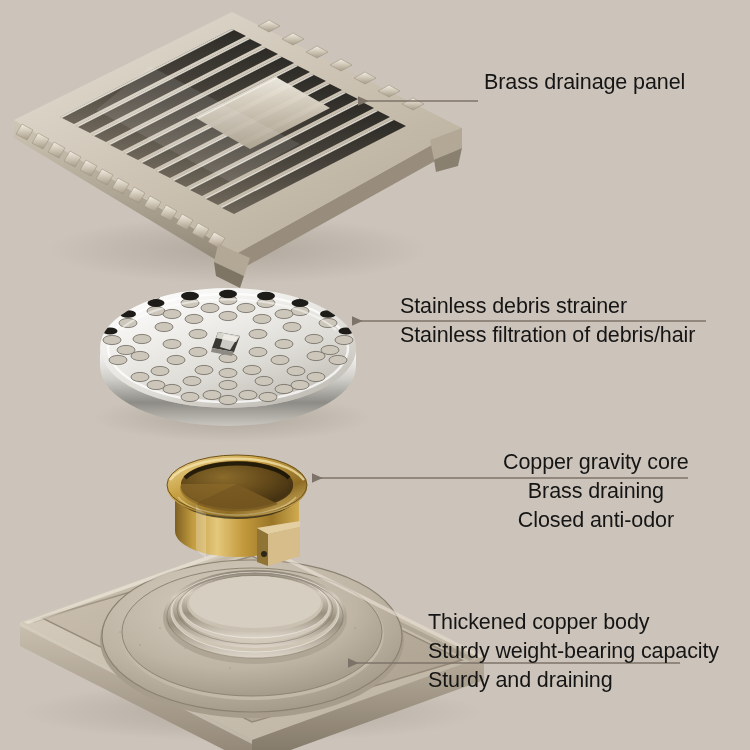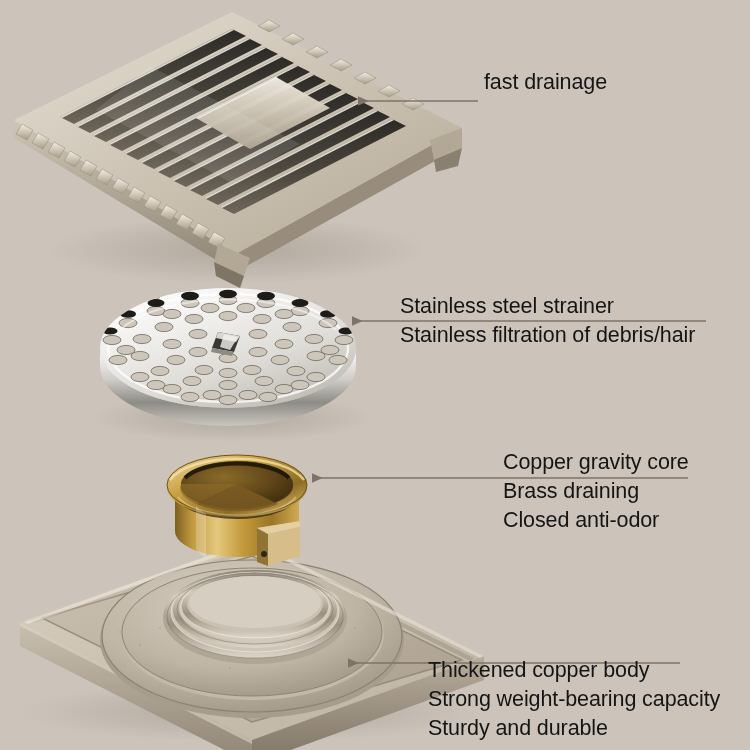--- a/index.html
+++ b/index.html
@@ -33,22 +33,22 @@
     font-family: "Liberation Sans", sans-serif;
     font-size: 21.5px;
     line-height: 29px;
     letter-spacing: -0.1px;
     white-space: nowrap;
   }
   .callout .ln { display: block; }
 
   #callout-grate    { left: 484px; top: 68px;  }
   #callout-strainer { left: 400px; top: 292px; }
-  #callout-core     { left: 503px; top: 448px; }
-  #callout-body     { left: 428px; top: 656px; }
+  #callout-core     { left: 503px; top: 448px; text-align: center; }
+  #callout-body     { left: 428px; top: 608px; }
 </style>
 </head>
 <body>
 
 <div id="page" style="background: rgb(204, 196, 186);">
 
   <svg class="art" viewBox="0 0 750 750">
     <defs>
 
       <linearGradient id="gGrateTop" x1="0" y1="0" x2="1" y2="1">
@@ -421,33 +421,33 @@
 
     <g stroke="#7e7369" stroke-width="1.7" fill="none">
       <line x1="478" y1="101" x2="358" y2="101" marker-end="url(#arrowL)"></line>
       <line x1="706" y1="321" x2="352" y2="321" marker-end="url(#arrowL)"></line>
       <line x1="688" y1="478" x2="312" y2="478" marker-end="url(#arrowL)"></line>
       <line x1="680" y1="663" x2="348" y2="663" marker-end="url(#arrowL)"></line>
     </g>
   </svg>
 
   <div class="callout" id="callout-grate">
-    <span class="ln">fast drainage</span>
+    <span class="ln">Brass drainage panel</span>
   </div>
 
   <div class="callout" id="callout-strainer">
-    <span class="ln">Stainless steel strainer</span>
+    <span class="ln">Stainless debris strainer</span>
     <span class="ln">Stainless filtration of debris/hair</span>
   </div>
 
   <div class="callout" id="callout-core">
     <span class="ln">Copper gravity core</span>
     <span class="ln">Brass draining</span>
     <span class="ln">Closed anti-odor</span>
   </div>
 
   <div class="callout" id="callout-body">
     <span class="ln">Thickened copper body</span>
-    <span class="ln">Strong weight-bearing capacity</span>
-    <span class="ln">Sturdy and durable</span>
+    <span class="ln">Sturdy weight-bearing capacity</span>
+    <span class="ln">Sturdy and draining</span>
   </div>
 
 </div>
 
 </body></html>

